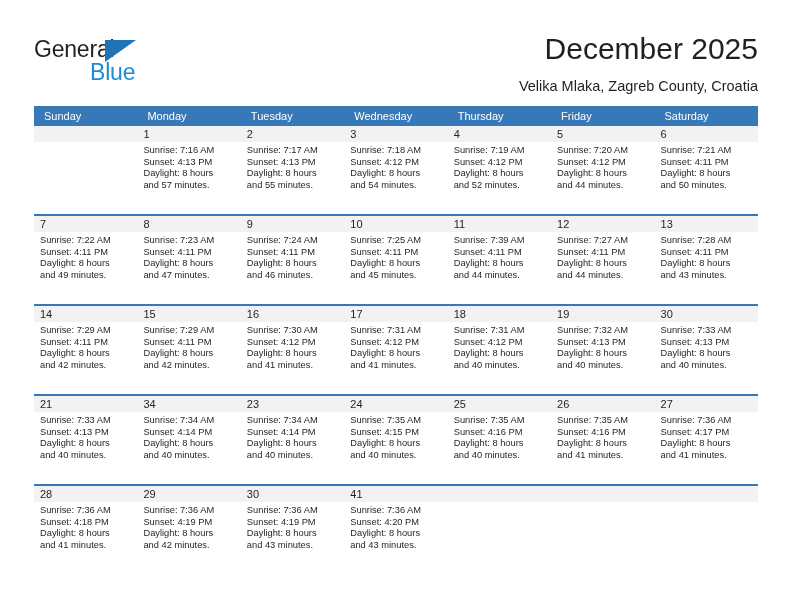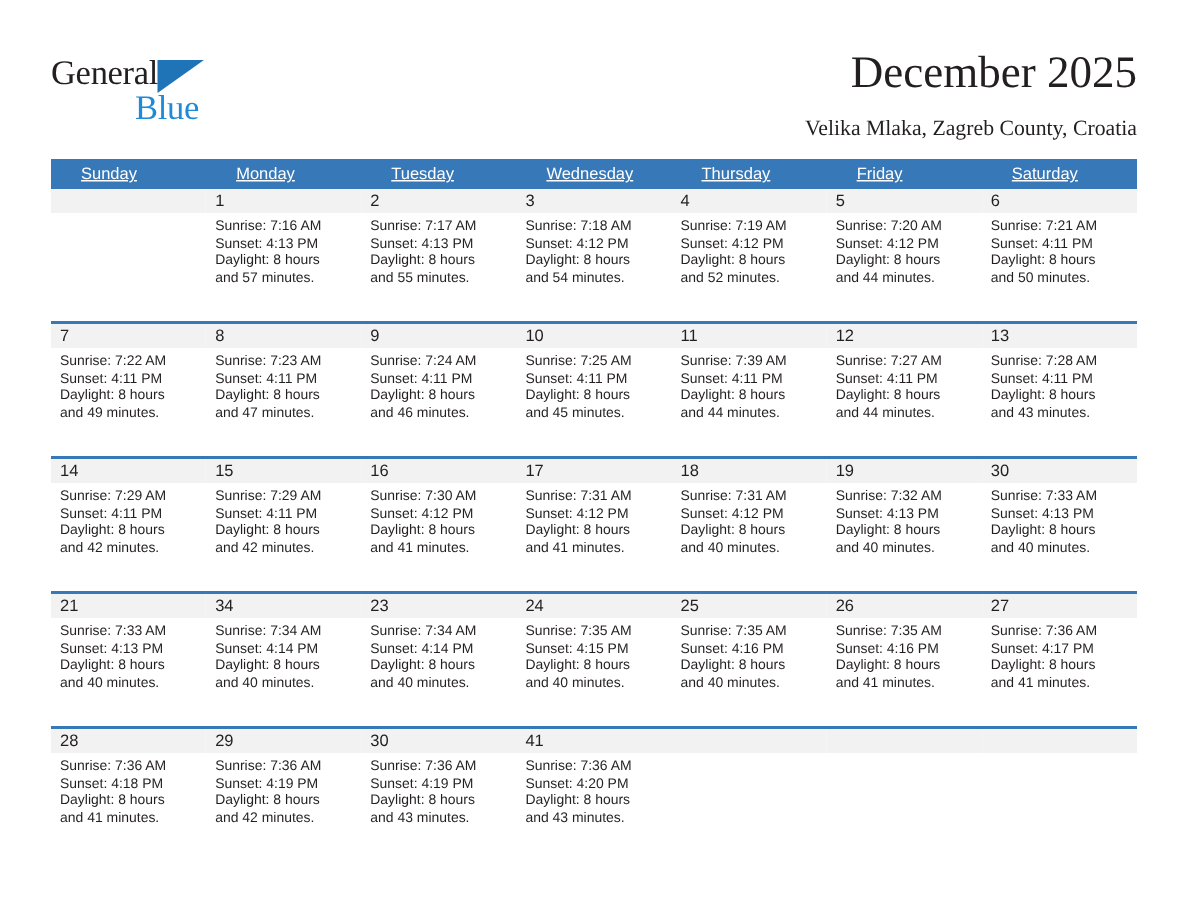--- a/index.html
+++ b/index.html
@@ -7,21 +7,21 @@
     width:792px; height:612px;
     background:#ffffff;
     font-family:"Liberation Sans", sans-serif;
     color:#231f20;
     overflow:hidden;
   }
   .page { position:relative; width:792px; height:612px; }
 
   
   .header {
-    position:absolute; left:0; top:0; width:792px; height:100px;font-family:Liberation Serif, serif;
+    position:absolute; left:0; top:0; width:792px; height:100px;
   }
   .logo {
     position:absolute; left:34px; top:36px;
     width:140px; height:52px;
   }
   .logo-general {
     position:absolute; left:0; top:0;
     font-size:23px; font-weight:400; letter-spacing:-0.2px;
     color:#231f20; line-height:26px;
   }
@@ -53,22 +53,22 @@
     position:absolute; left:34px; top:106px;
     width:724px;
   }
   .dow-row {
     display:flex; width:724px; height:20px;
     background:#3778b8;
   }
   .dow {
     flex:0 0 103.43px; width:103.43px;
     color:#ffffff; font-size:11px; line-height:20px;
-    padding-left:20px;
-    white-space:nowrap; overflow:hidden;text-decoration:underline;
+    padding-left:10px;
+    white-space:nowrap; overflow:hidden;
   }
 
   .week {
     width:724px;
     border-top:2px solid #3778b8;
   }
   .week.first { border-top:0; }
   .week-inner { display:flex; width:724px; }
   .cell {
     flex:0 0 103.43px; width:103.43px;

